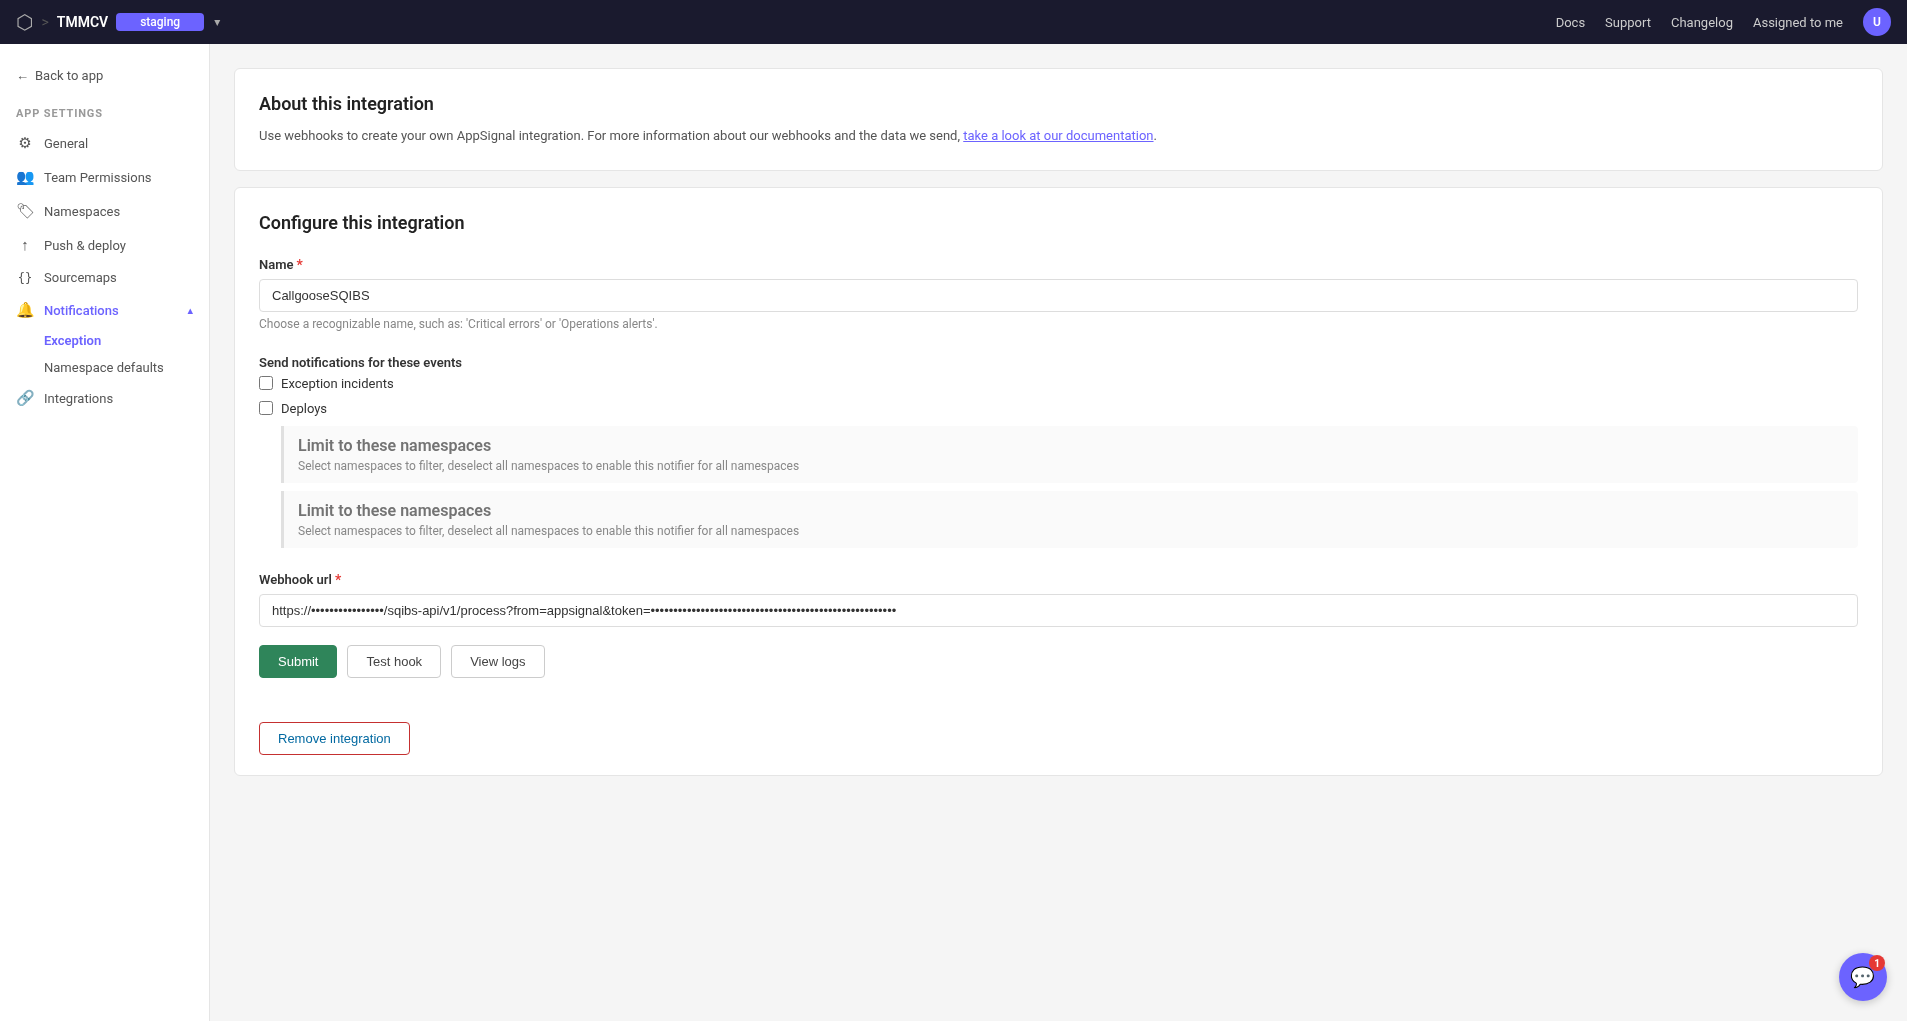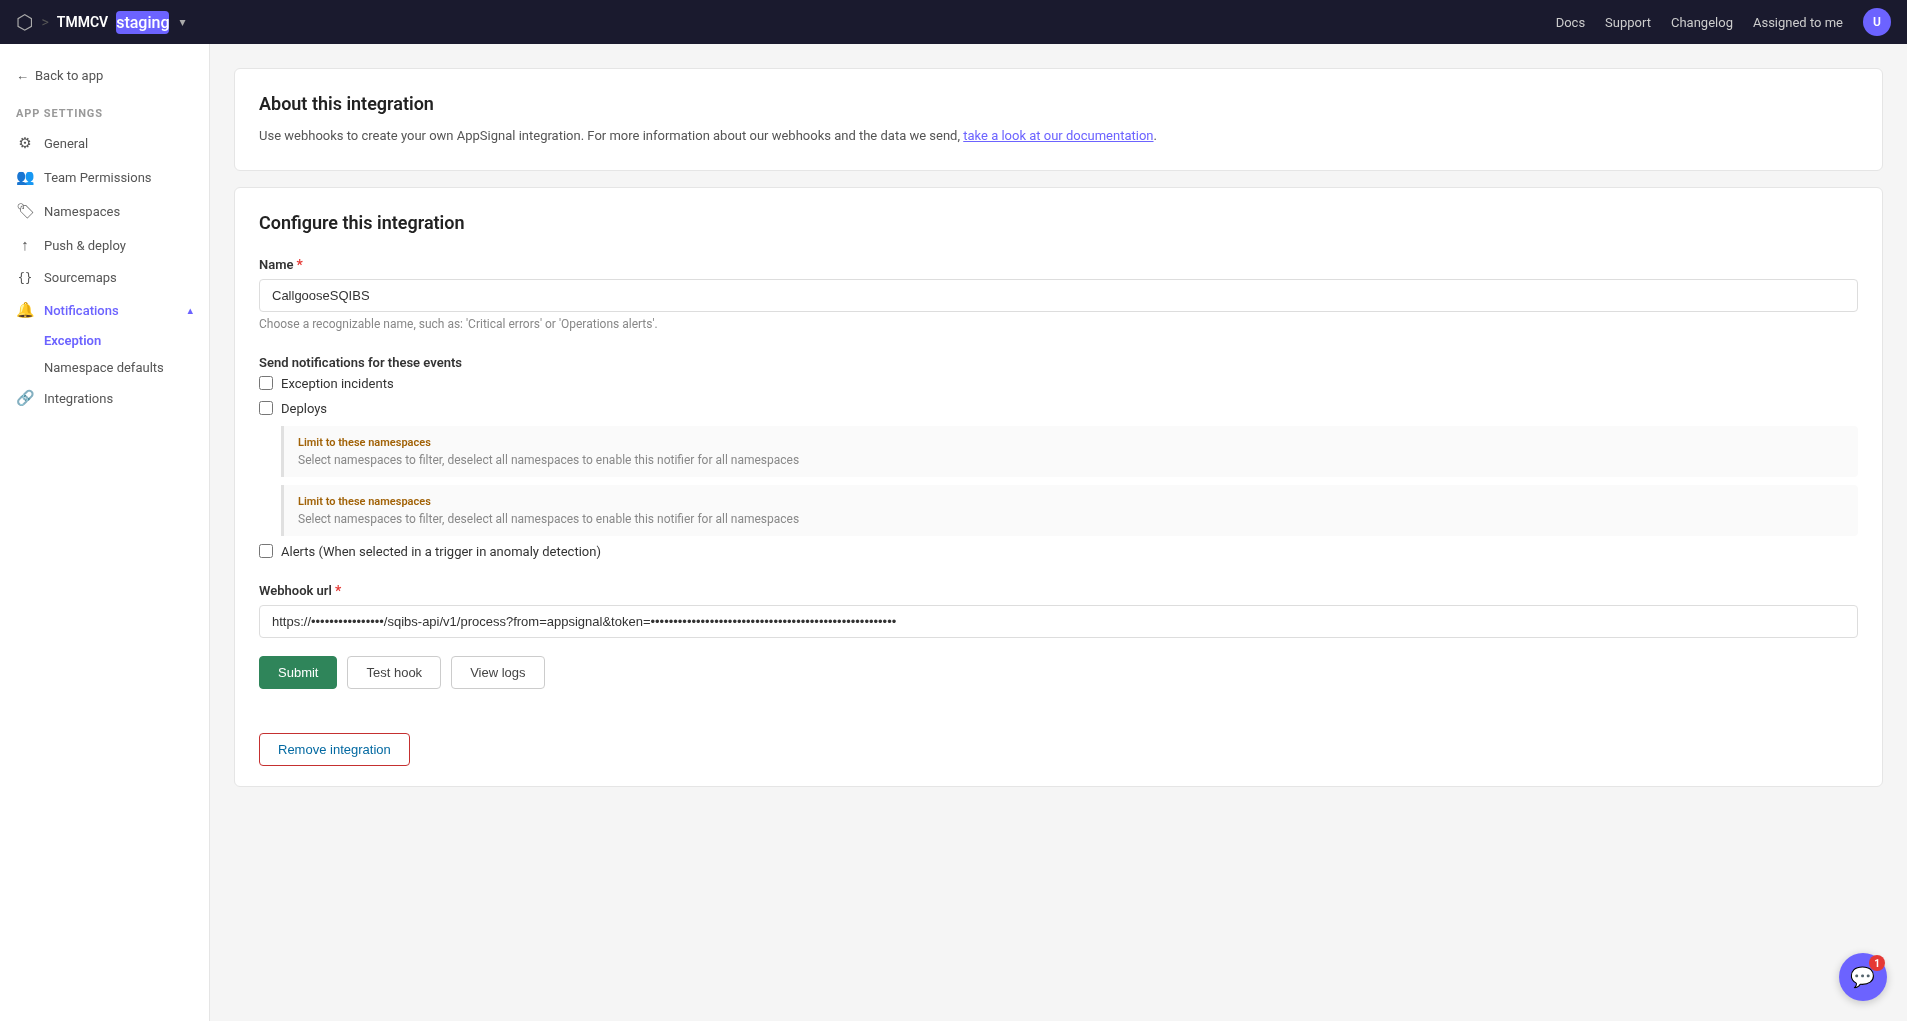--- a/index.html
+++ b/index.html
@@ -17,22 +17,22 @@
       top: 0; left: 0; right: 0;
       z-index: 100;
     }
     .top-nav-left { display: flex; align-items: center; gap: 8px; }
     .app-logo { color: #aaa; font-size: 20px; }
     .app-name { color: #fff; font-weight: 600; font-size: 14px; }
     .env-badge {
       background: #6c63ff;
       color: #fff;
       border-radius: 4px;
-      padding: 2px 0;
-      font-size: 16px;
+      padding: 2px 24px;
+      font-size: 12px;
       font-weight: 500;
     }
     .env-chevron { color: #aaa; font-size: 12px; margin-left: 2px; cursor: pointer; }
     .top-nav-right { display: flex; align-items: center; gap: 20px; }
     .top-nav-right a { color: #ccc; text-decoration: none; font-size: 13px; }
     .assigned-badge {
       color: #ccc;
       font-size: 13px;
       cursor: pointer;
     }
@@ -190,23 +190,23 @@
     .namespace-limit-box {
       margin-left: 22px;
       margin-top: 6px;
       margin-bottom: 8px;
       border-left: 3px solid #e0e0e0;
       padding: 10px 14px;
       background: #fafafa;
       border-radius: 0 4px 4px 0;
     }
     .namespace-limit-title {
-      font-size: 11px;
+      font-size: 16px;
       font-weight: 600;
-      color: #a16207;
+      color: #737373;
       margin-bottom: 4px;
     }
     .namespace-limit-desc {
       font-size: 12px;
       color: #888;
     }
 
     
     .btn-row { display: flex; gap: 10px; align-items: center; margin-top: 8px; }
     .btn {
@@ -378,26 +378,20 @@
             <div class="namespace-limit-title">Limit to these namespaces</div>
             <div class="namespace-limit-desc">Select namespaces to filter, deselect all namespaces to enable this notifier for all namespaces</div>
           </div>
 
 
           <div class="namespace-limit-box">
             <div class="namespace-limit-title">Limit to these namespaces</div>
             <div class="namespace-limit-desc">Select namespaces to filter, deselect all namespaces to enable this notifier for all namespaces</div>
           </div>
 
-          <div class="checkbox-group">
-            <label class="checkbox-label">
-              <input type="checkbox" style="">
-              <span>Alerts (When selected in a trigger in anomaly detection)</span>
-            </label>
-          </div>
         </div>
 
         <div class="form-group">
           <div class="form-label">
             <span>Webhook url</span>
             <span class="required-star">*</span>
           </div>
           <input type="text" class="form-input" value="https://••••••••••••••••/sqibs-api/v1/process?from=appsignal&amp;token=••••••••••••••••••••••••••••••••••••••••••••••••••••••" style="">
         </div>
 

